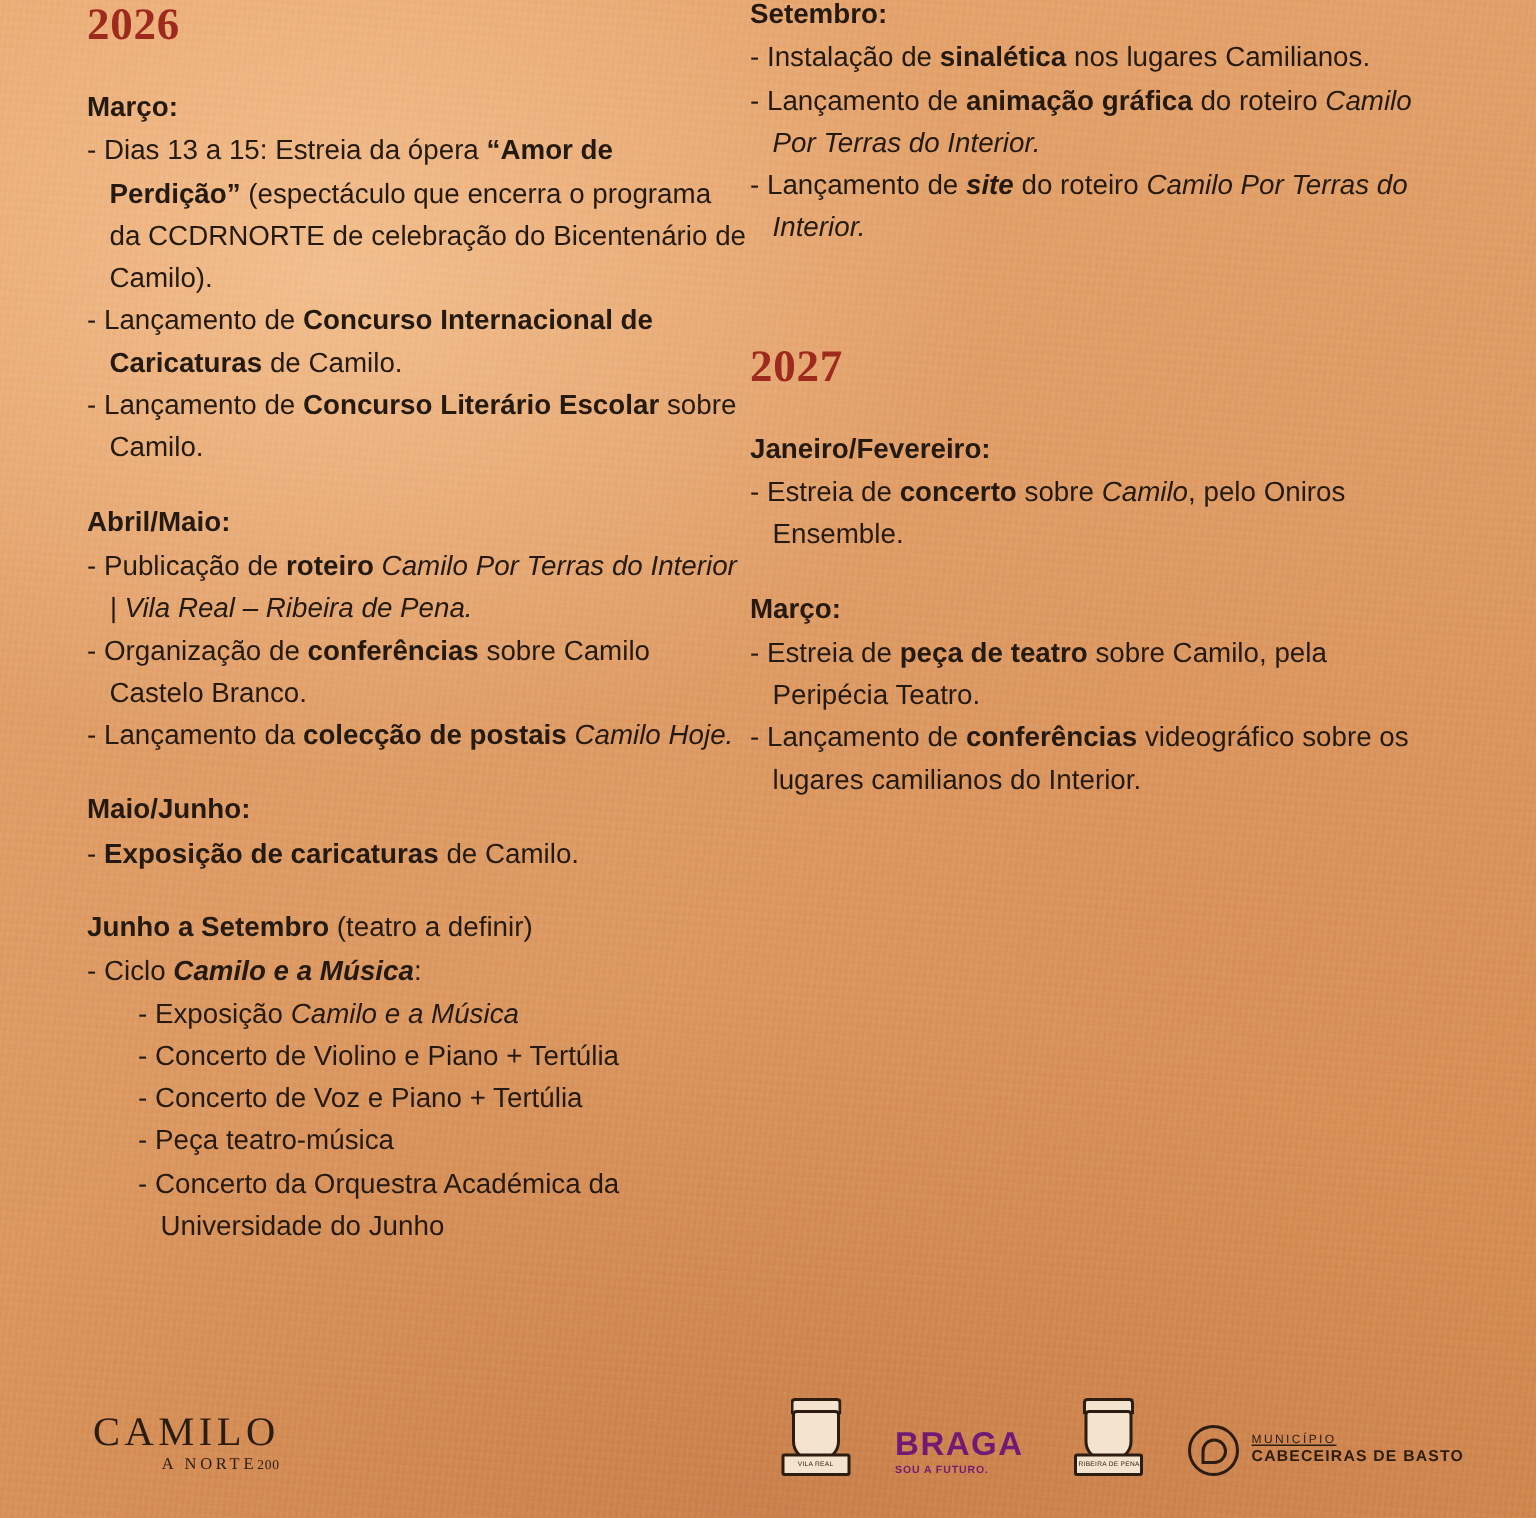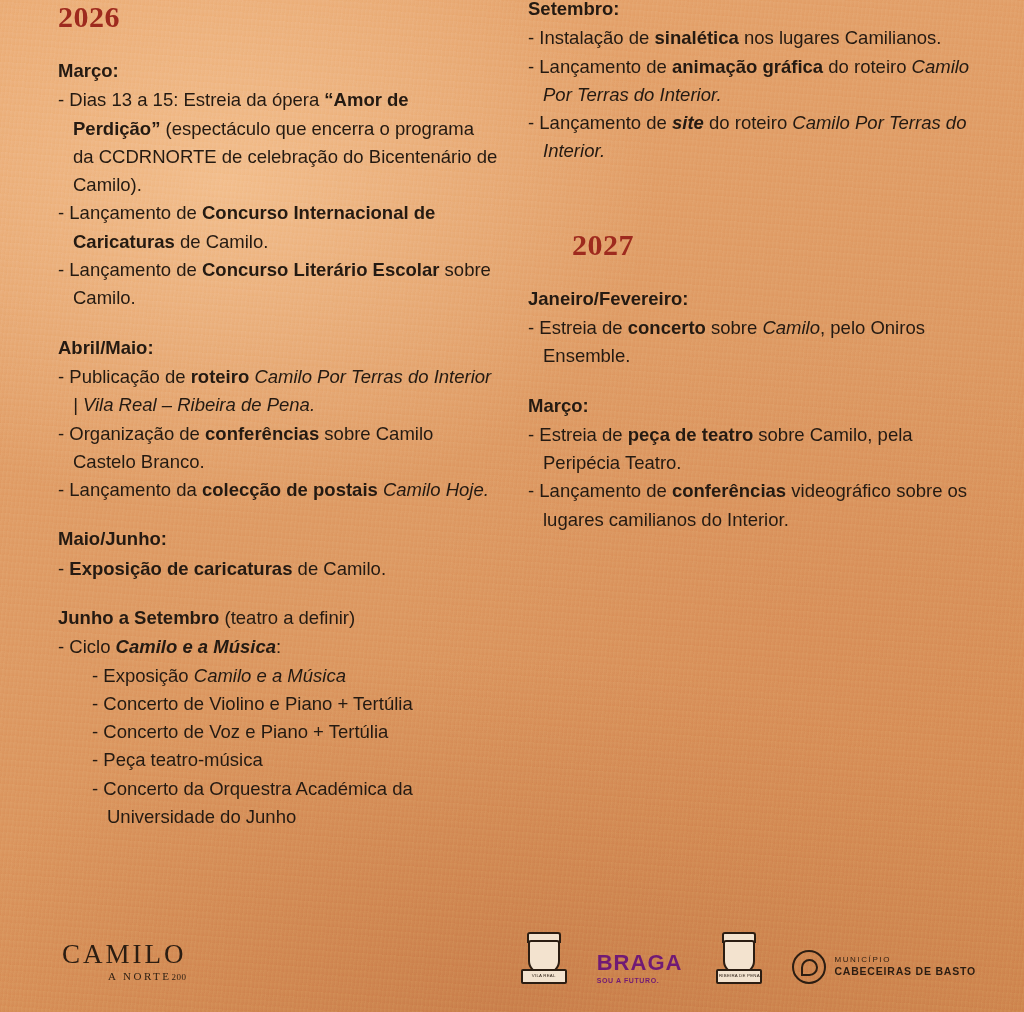--- a/index.html
+++ b/index.html
@@ -33,21 +33,21 @@
   .page {
     position: relative;
     width: 1024px;
     height: 1012px;
   }
   .col {
     position: absolute;
     top: 0;
   }
   .col-left  { left: 58px;  width: 440px; }
-  .col-right { left: 528px; width: 450px; }
+  .col-right { left: 500px; width: 450px; }
 
   .year {
     font-family: "Liberation Serif", serif;
     font-weight: bold;
     font-size: 30px;
     color: #9e2a1e;
     letter-spacing: 0.5px;
     margin: 0 0 24px 0;
   }
   .year-2026 { padding-top: 0px; }
@@ -202,21 +202,21 @@
     content: "";
     position: absolute;
     left: 7px;
     top: 7px;
     width: 13px;
     height: 13px;
     border: 2.5px solid #2b1d12;
     border-radius: 50% 50% 50% 0;
   }
   .cb-text { color: #2b1d12; line-height: 1.25; }
-  .cb-text .cb-1 { font-size: 8px; letter-spacing: 1.6px; }
+  .cb-text .cb-1 { font-size: 8px; letter-spacing: 1.6px; text-decoration: underline; }
   .cb-text .cb-2 { font-size: 10.5px; letter-spacing: 0.8px; font-weight: bold; }
 </style>
 </head>
 <body>
 
 <div class="page">
 
   <div class="col col-left">
     <div class="year year-2026">2026</div>
 
@@ -264,21 +264,21 @@
 
     <div class="block" style="margin-top:-4px;">
       <div class="block-title">Setembro:</div>
       <ul class="items">
         <li>- Instalação de <b>sinalética</b> nos lugares Camilianos.</li>
         <li>- Lançamento de <b>animação gráfica</b> do roteiro <i>Camilo Por Terras do Interior.</i></li>
         <li>- Lançamento de <b><i>site</i></b> do roteiro <i>Camilo Por Terras do Interior.</i></li>
       </ul>
     </div>
 
-    <div class="year" style="margin-top:62px;margin-left:44px;">2027</div>
+    <div class="year" style="margin-top:62px;">2027</div>
 
     <div class="block">
       <div class="block-title">Janeiro/Fevereiro:</div>
       <ul class="items">
         <li>- Estreia de <b>concerto</b> sobre <i>Camilo</i>, pelo Oniros Ensemble.</li>
       </ul>
     </div>
 
     <div class="block">
       <div class="block-title">Março:</div>

